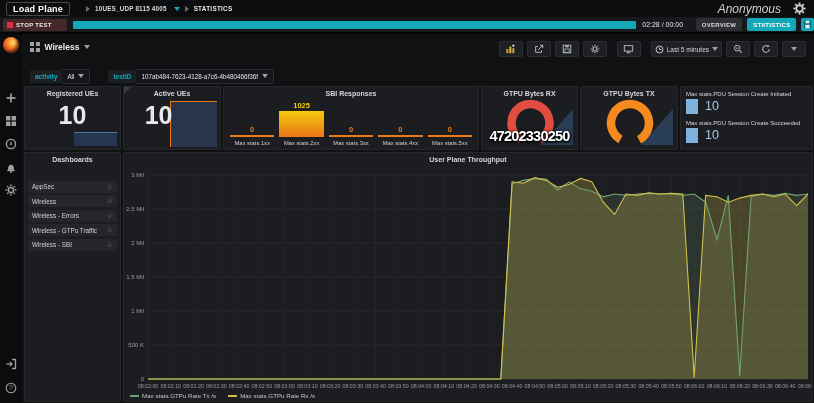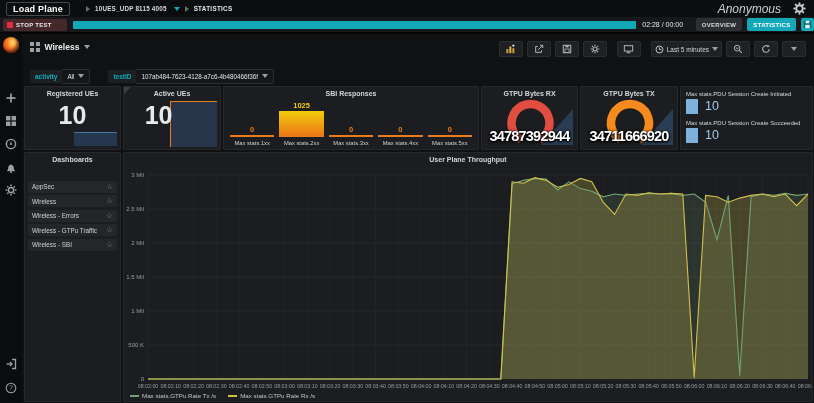--- a/index.html
+++ b/index.html
@@ -339,30 +339,29 @@
       </div>
     </div>
   </div>
 
   <div class="panel" id="p-rx">
     <div class="ptitle">GTPU Bytes RX</div>
     <div class="spark-tri"></div>
     <svg class="gauge-svg" width="97" height="58" viewBox="0 0 97 58">
       <circle cx="48.5" cy="30" r="19" fill="none" stroke="#e24d42" stroke-width="8.5" stroke-dasharray="99.5 19.9" transform="rotate(120 48.5 30)"></circle>
     </svg>
-    <div class="gauge-num">34787392944</div>
+    <div class="gauge-num">47202330250</div>
   </div>
 
   <div class="panel" id="p-tx">
     <div class="ptitle">GTPU Bytes TX</div>
     <div class="spark-tri"></div>
     <svg class="gauge-svg" width="98" height="58" viewBox="0 0 98 58">
       <circle cx="49" cy="30" r="19" fill="none" stroke="#f78a1e" stroke-width="8.5" stroke-dasharray="99.5 19.9" transform="rotate(120 49 30)"></circle>
     </svg>
-    <div class="gauge-num">34711666920</div>
   </div>
 
   <div class="panel" id="p-pdu">
     <div class="pdu-item-label" style="top:4px">Max stats.PDU Session Create Initiated</div>
     <div class="pdu-bar" style="top:12px"></div>
     <div class="pdu-val" style="top:12px">10</div>
     <div class="pdu-item-label" style="top:33px">Max stats.PDU Session Create Succeeded</div>
     <div class="pdu-bar" style="top:41px"></div>
     <div class="pdu-val" style="top:41px">10</div>
   </div>

